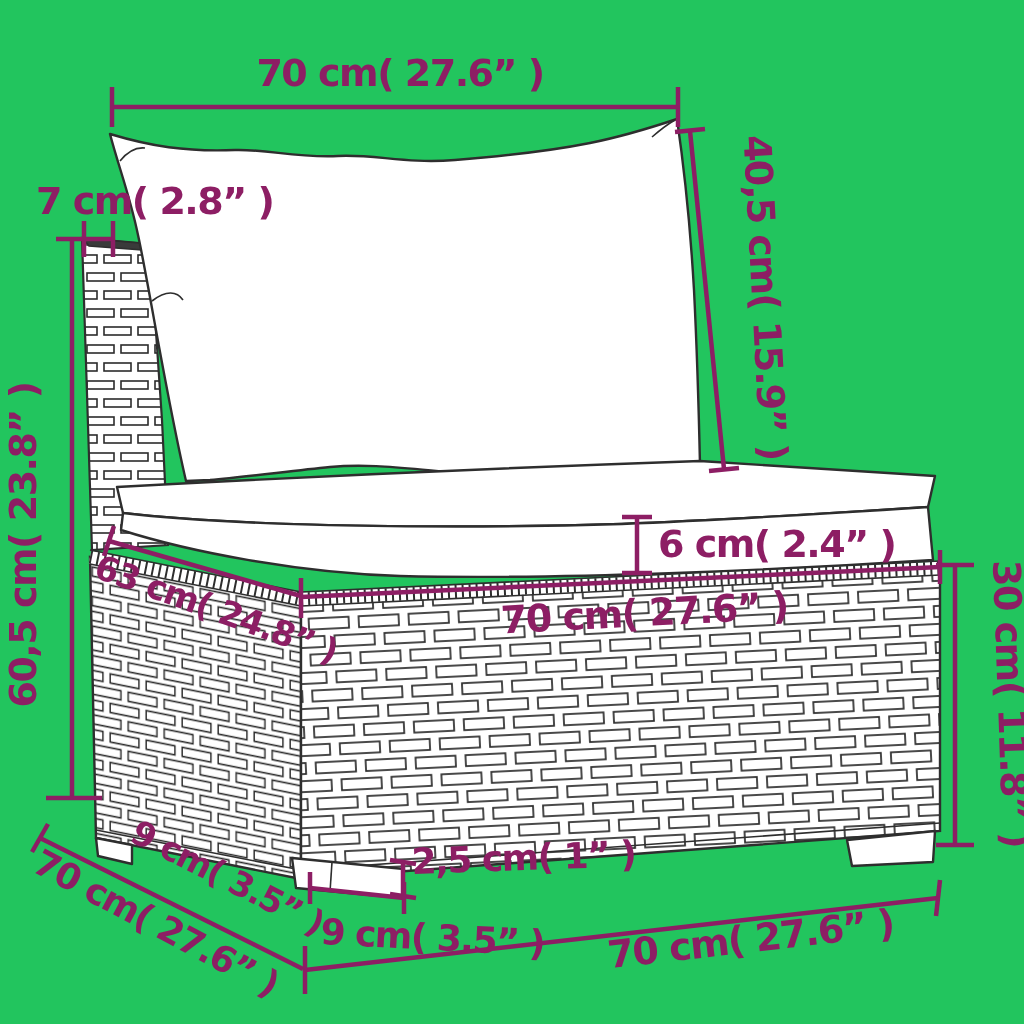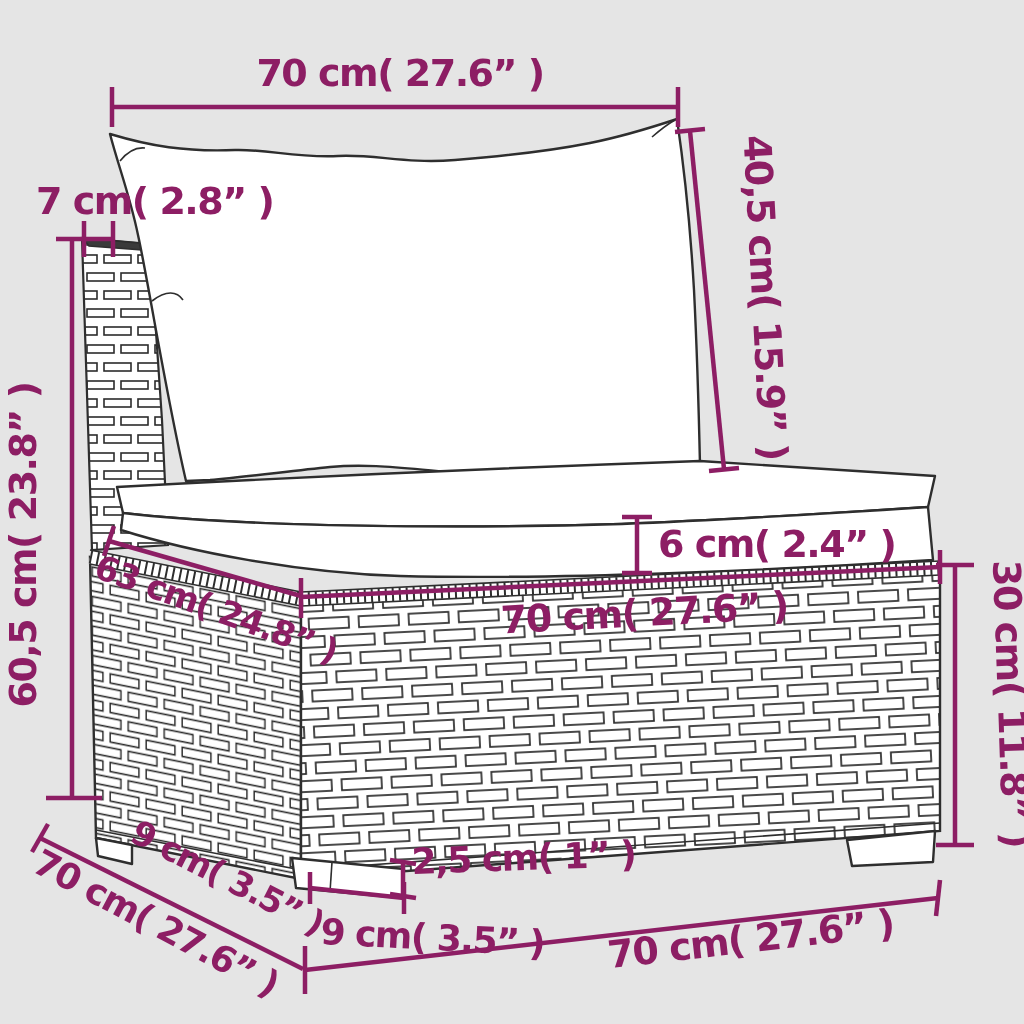--- a/index.html
+++ b/index.html
@@ -1,16 +1,16 @@
 <!DOCTYPE html>
 <html><head>
 <meta charset="utf-8">
 <style>
   html,body{margin:0;padding:0;background:#ffffff;}
-  .stage{width:1024px;height:1024px;position:relative;background:#e5e5e5;overflow:hidden;}
+  .stage{width:1024px;height:1024px;position:relative;background:#22c55e;overflow:hidden;}
   svg{display:block;}
   text.dim{
     font-family:"DejaVu Sans","Liberation Sans",sans-serif;
     font-weight:bold;
     fill:#8D1E64;
     font-size:38px;
     letter-spacing:-1.5px;
   }
   text.dim.sm{font-size:34px;}
   text.dim.md{font-size:36px;}

